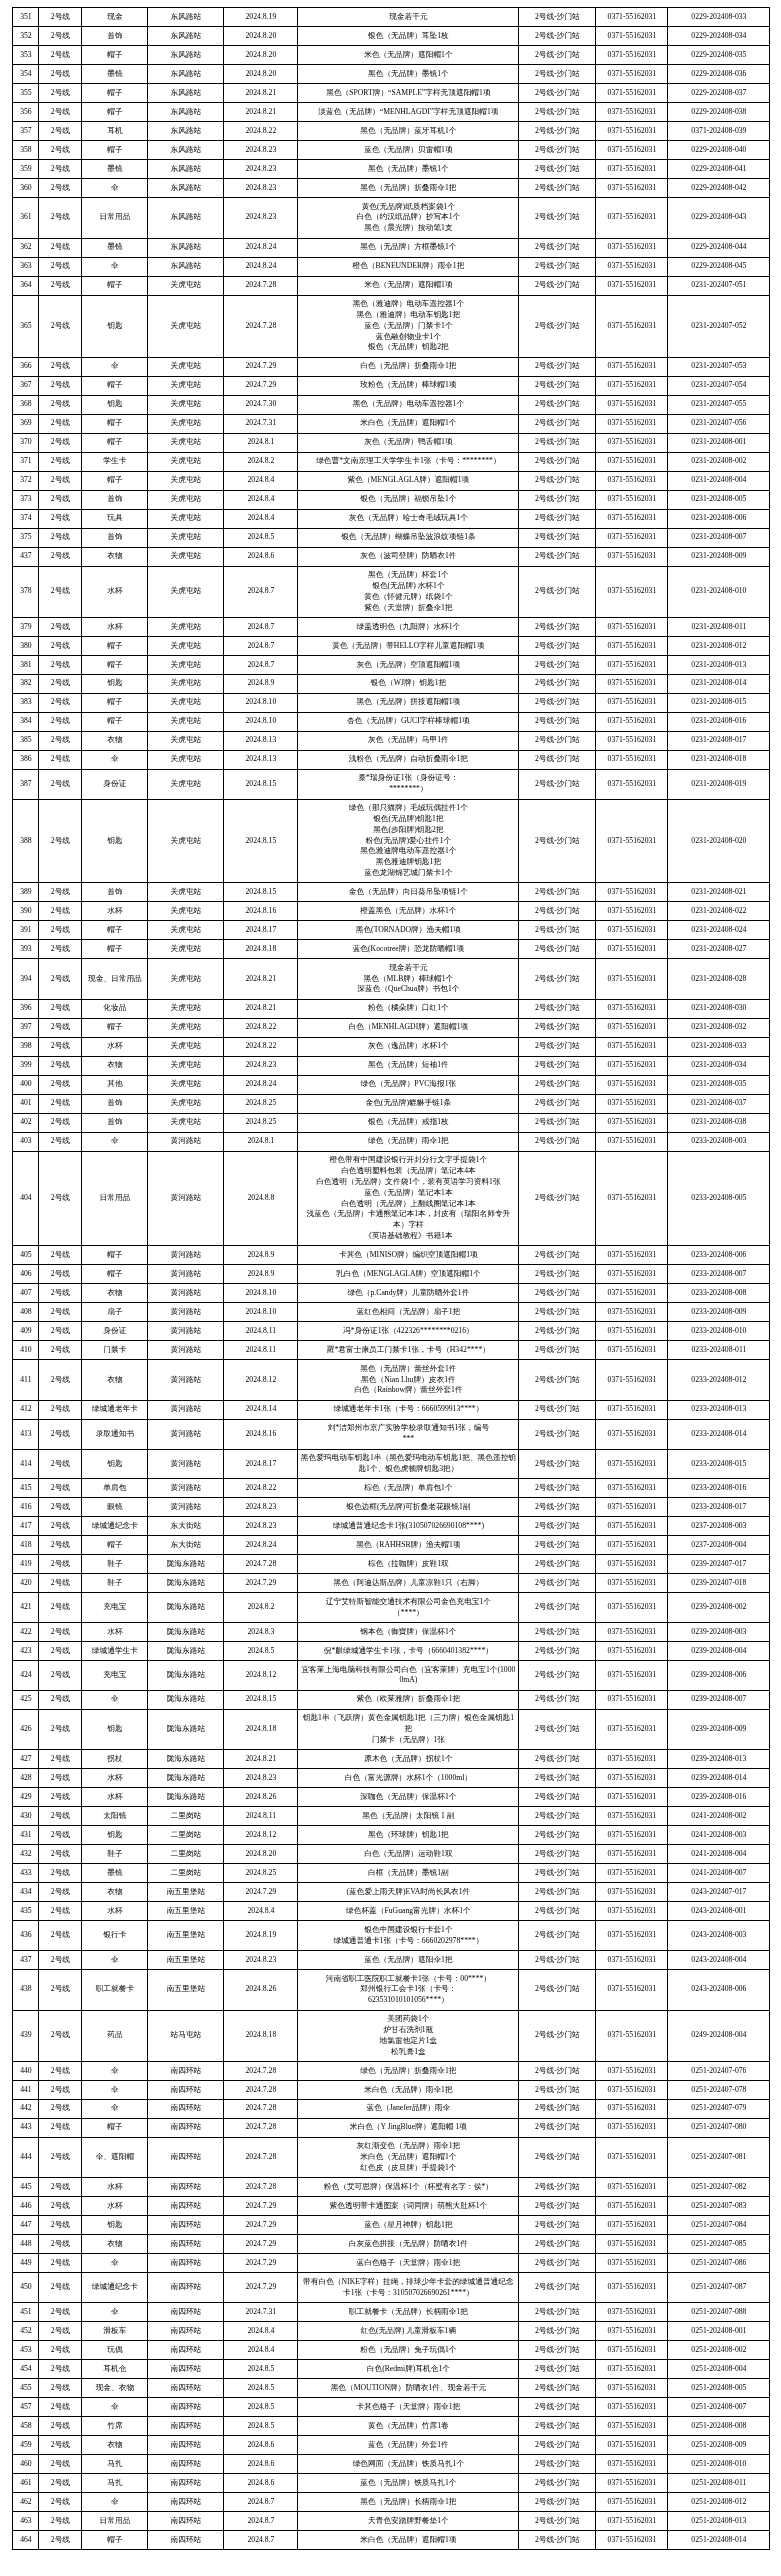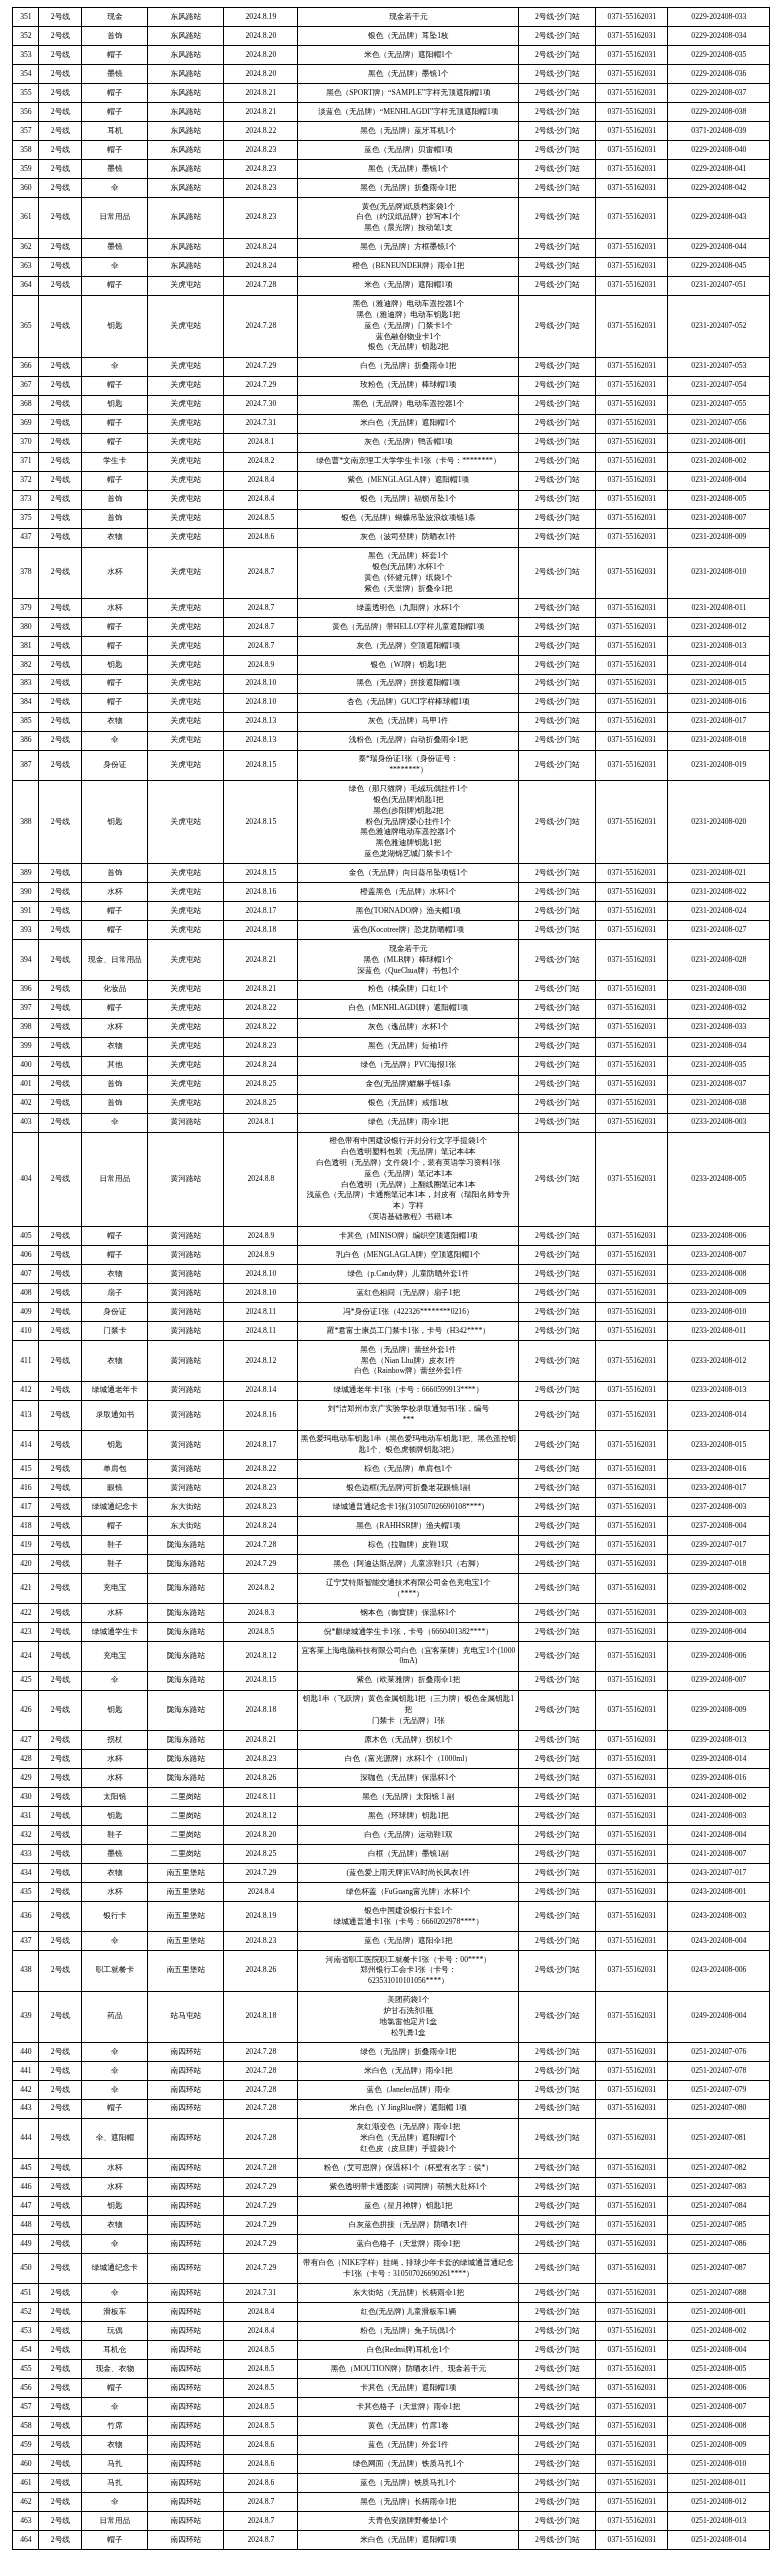--- a/index.html
+++ b/index.html
@@ -289,20 +289,31 @@
           <td class="col-line">2号线</td>
           <td class="col-item">首饰</td>
           <td class="col-station">关虎屯站</td>
           <td class="col-date">2024.8.4</td>
           <td class="col-desc">银色（无品牌）福锁吊坠1个</td>
           <td class="col-pickup">2号线-沙门站</td>
           <td class="col-phone">0371-55162031</td>
           <td class="col-code">0231-202408-005</td>
         </tr>
         <tr>
+          <td class="col-no">374</td>
+          <td class="col-line">2号线</td>
+          <td class="col-item">玩具</td>
+          <td class="col-station">关虎屯站</td>
+          <td class="col-date">2024.8.4</td>
+          <td class="col-desc">灰色（无品牌）哈士奇毛绒玩具1个</td>
+          <td class="col-pickup">2号线-沙门站</td>
+          <td class="col-phone">0371-55162031</td>
+          <td class="col-code">0231-202408-006</td>
+        </tr>
+        <tr>
           <td class="col-no">375</td>
           <td class="col-line">2号线</td>
           <td class="col-item">首饰</td>
           <td class="col-station">关虎屯站</td>
           <td class="col-date">2024.8.5</td>
           <td class="col-desc">银色（无品牌）蝴蝶吊坠波浪纹项链1条</td>
           <td class="col-pickup">2号线-沙门站</td>
           <td class="col-phone">0371-55162031</td>
           <td class="col-code">0231-202408-007</td>
         </tr>
@@ -1128,21 +1139,21 @@
           <td class="col-pickup">2号线-沙门站</td>
           <td class="col-phone">0371-55162031</td>
           <td class="col-code">0251-202407-087</td>
         </tr>
         <tr>
           <td class="col-no">451</td>
           <td class="col-line">2号线</td>
           <td class="col-item">伞</td>
           <td class="col-station">南四环站</td>
           <td class="col-date">2024.7.31</td>
-          <td class="col-desc">东大街站（无品牌）长柄雨伞1把</td>
+          <td class="col-desc">职工就餐卡（无品牌）长柄雨伞1把</td>
           <td class="col-pickup">2号线-沙门站</td>
           <td class="col-phone">0371-55162031</td>
           <td class="col-code">0251-202407-088</td>
         </tr>
         <tr>
           <td class="col-no">452</td>
           <td class="col-line">2号线</td>
           <td class="col-item">滑板车</td>
           <td class="col-station">南四环站</td>
           <td class="col-date">2024.8.4</td>
@@ -1176,31 +1187,20 @@
         <tr>
           <td class="col-no">455</td>
           <td class="col-line">2号线</td>
           <td class="col-item">现金、衣物</td>
           <td class="col-station">南四环站</td>
           <td class="col-date">2024.8.5</td>
           <td class="col-desc">黑色（MOUTION牌）防晒衣1件、现金若干元</td>
           <td class="col-pickup">2号线-沙门站</td>
           <td class="col-phone">0371-55162031</td>
           <td class="col-code">0251-202408-005</td>
-        </tr>
-        <tr>
-          <td class="col-no">456</td>
-          <td class="col-line">2号线</td>
-          <td class="col-item">帽子</td>
-          <td class="col-station">南四环站</td>
-          <td class="col-date">2024.8.5</td>
-          <td class="col-desc">卡其色（无品牌）遮阳帽1项</td>
-          <td class="col-pickup">2号线-沙门站</td>
-          <td class="col-phone">0371-55162031</td>
-          <td class="col-code">0251-202408-006</td>
         </tr>
         <tr>
           <td class="col-no">457</td>
           <td class="col-line">2号线</td>
           <td class="col-item">伞</td>
           <td class="col-station">南四环站</td>
           <td class="col-date">2024.8.5</td>
           <td class="col-desc">卡其色格子（天堂牌）雨伞1把</td>
           <td class="col-pickup">2号线-沙门站</td>
           <td class="col-phone">0371-55162031</td>

